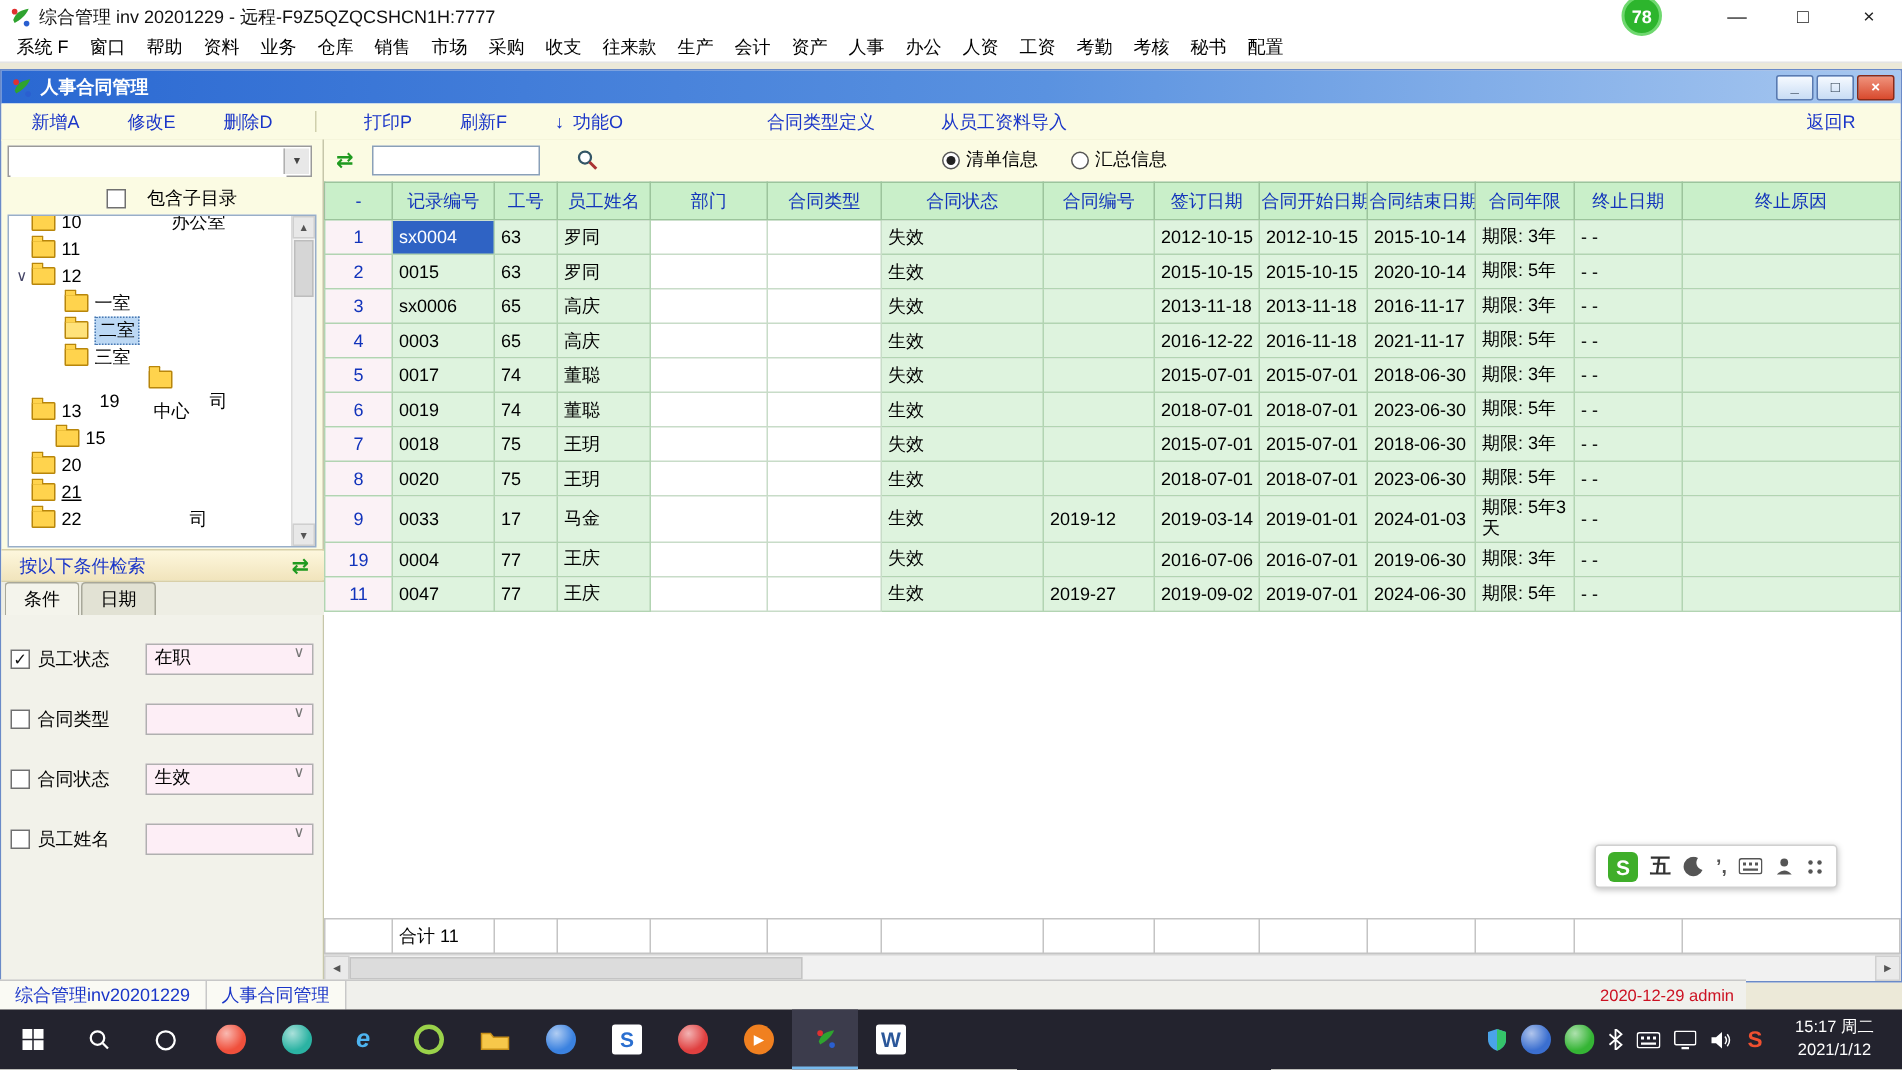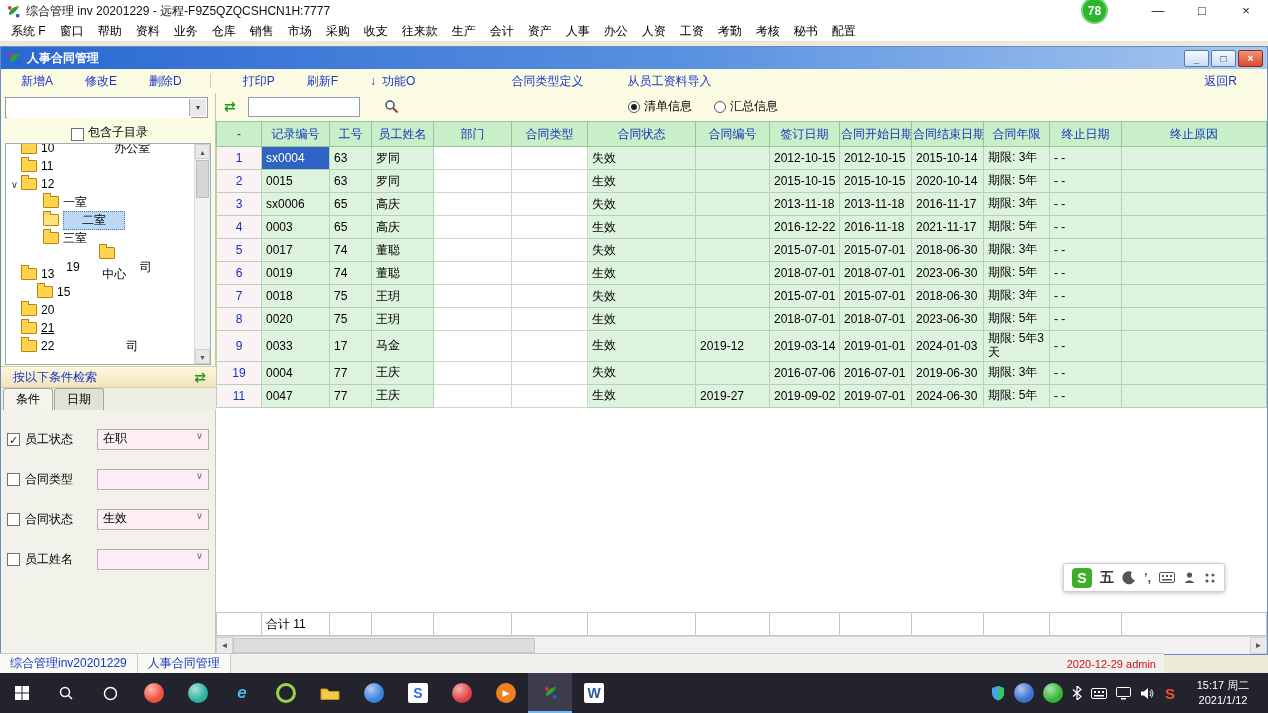--- a/index.html
+++ b/index.html
@@ -45,34 +45,34 @@
   #radio-group{position:absolute;left:412px;top:5px;display:flex;gap:22px;align-items:center}
   .radio-opt{display:flex;align-items:center;gap:4px}
   .radio{width:12px;height:12px;border:1px solid #555;border-radius:50%;background:#fff;position:relative;box-sizing:border-box}
   .radio.checked::after{content:"";position:absolute;left:2px;top:2px;width:6px;height:6px;border-radius:50%;background:#222}
   
   #leftpanel{position:absolute;left:0;top:46px;width:215px;bottom:0;background:#fbfbe3;border-right:1px solid #c6c6aa;box-sizing:border-box}
   #dircombo{position:absolute;left:4px;top:4px;width:203px;height:21px;background:#fff;border:1px solid #9a9a9a;box-sizing:border-box}
   #dircombo input{position:absolute;left:1px;top:1px;width:180px;height:17px;border:none;outline:none;font-size:12px}
   .combo-btn{position:absolute;right:1px;top:1px;width:16px;height:17px;background:#e8e8e8;border-left:1px solid #b0b0b0;
              font-size:7px;color:#444;text-align:center;line-height:17px}
-  #include-row{position:absolute;left:70px;top:31px;display:flex;align-items:flex-end;gap:4px}
+  #include-row{position:absolute;left:70px;top:31px;display:flex;align-items:center;gap:14px}
   .checkbox{display:inline-block;width:13px;height:13px;background:#fff;border:1px solid #707070;font-size:11px;
             line-height:12px;text-align:center;color:#111;box-sizing:border-box}
   #tree{position:absolute;left:4px;top:50px;width:206px;height:222px;background:#fff;border:1px solid #98aec8;
         overflow:hidden;box-sizing:border-box}
   #tree-items{padding-top:1px}
   .tree-row{height:18px;display:flex;align-items:center;white-space:nowrap}
   .tree-row.cut{margin-top:-6px}
   .toggle{width:13px;display:inline-block;color:#446;font-size:10px;text-align:center}
   .folder{width:14px;height:10px;background:#ffd34d;border:1px solid #b8860b;border-radius:1px;position:relative;
           margin-right:4px;flex:none}
   .folder::before{content:"";position:absolute;top:-4px;left:-1px;width:6px;height:3px;background:#ffd34d;
           border:1px solid #b8860b;border-bottom:none;border-radius:1px 1px 0 0}
-  .tree-row.selected .tlabel{background:#bcd8f4;border:1px dotted #4a78b0;padding:0 18px}
+  .tree-row.selected .tlabel{background:#bcd8f4;border:1px dotted #4a78b0;padding:0 2px}
   .tree-row.selected .folder{background:#ffe27a}
   #tree-vscroll{position:absolute;right:0;top:0;bottom:0;width:15px;background:#f2f2f2;border-left:1px solid #dcdcdc}
   .scr-btn{height:15px;text-align:center;font-size:7px;line-height:15px;color:#555;background:#e8e8e8;border:1px solid #cfcfcf;box-sizing:border-box}
   #tree-thumb{position:absolute;left:1px;top:16px;width:13px;height:38px;background:#d6d6d6;border:1px solid #bdbdbd;box-sizing:border-box}
   #tree-vscroll .down{position:absolute;bottom:0;left:0;right:0}
   #filterhdr{position:absolute;left:0;top:273px;width:215px;height:22px;background:linear-gradient(#fdf7dd,#f1e4bc);
              border-top:1px solid #d8cfa8;border-bottom:1px solid #d8cfa8;display:flex;align-items:center;box-sizing:border-box}
   #filterhdr .lbl{color:#1a35c8;margin-left:12px}
   #filterhdr .swap-icon{margin-left:auto;margin-right:10px}
   #cond-tabs{position:absolute;left:0;top:295px;width:215px;height:22px;background:#eeeee4;display:flex;align-items:flex-end;padding-left:2px;box-sizing:border-box}

